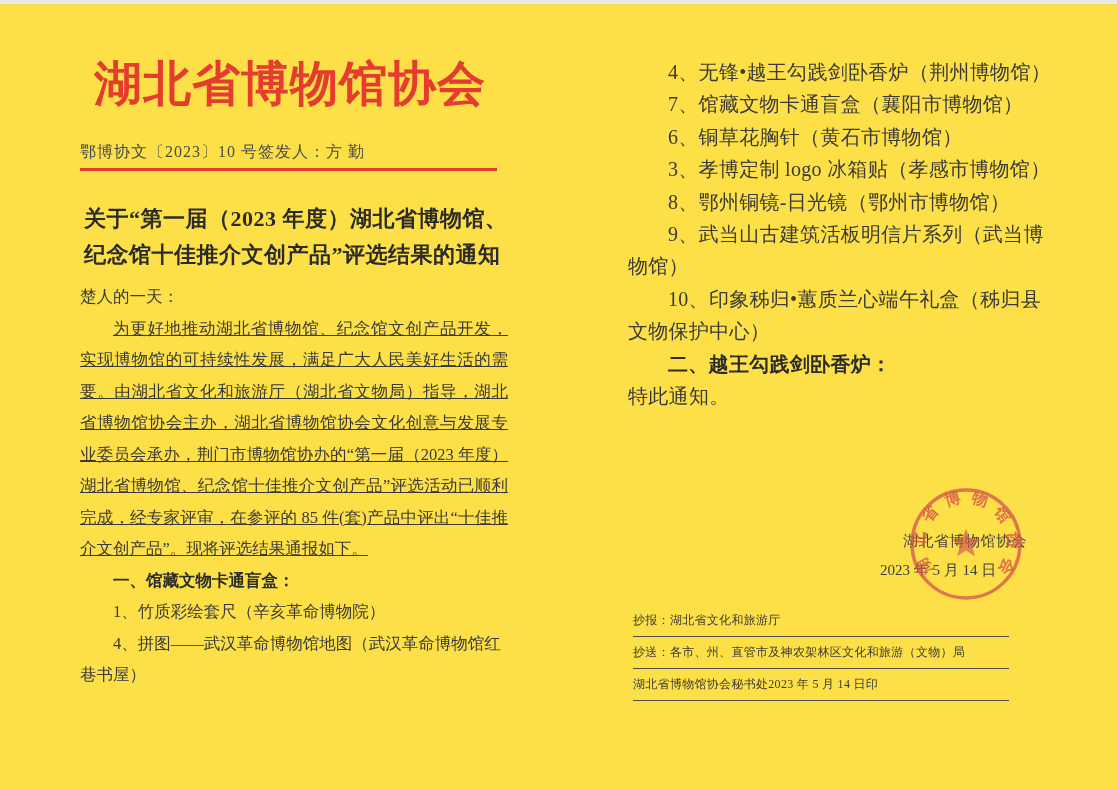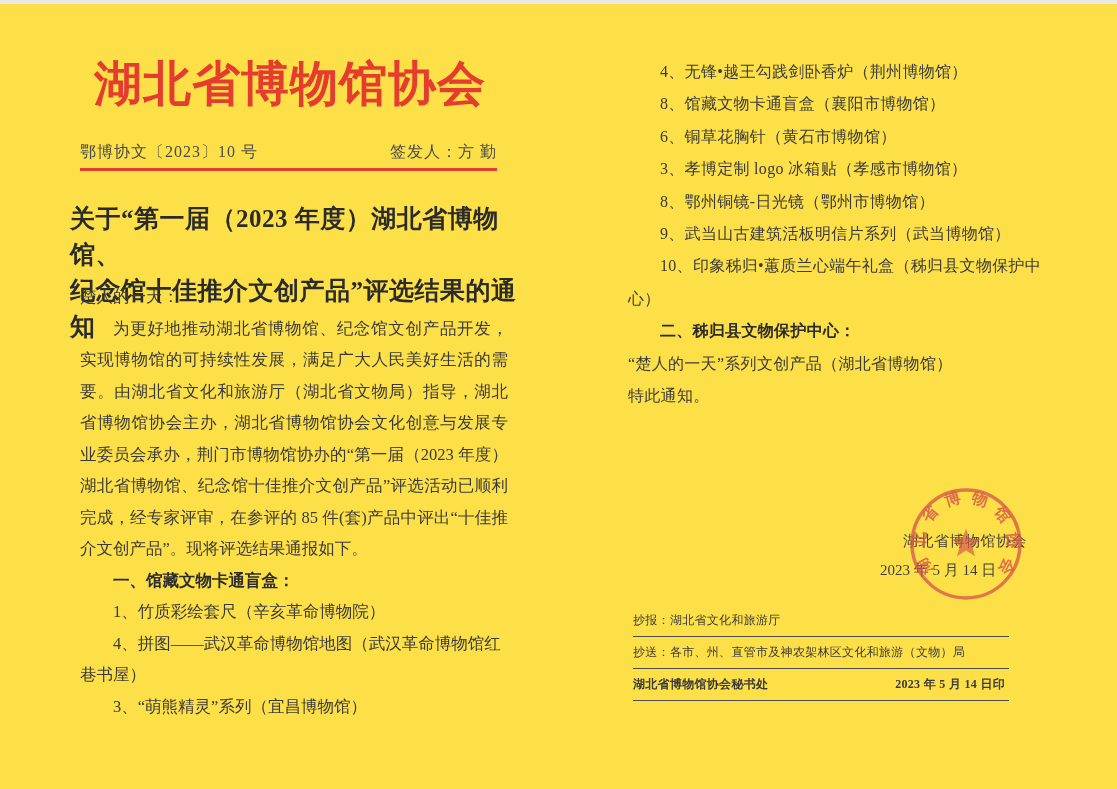--- a/index.html
+++ b/index.html
@@ -17,45 +17,45 @@
   .org-title {
     position:absolute; left:78px; top:48px; width:424px;
     text-align:center;
     font-size:48px; font-weight:bold;
     color:#e43c2e;
     letter-spacing:1px;
     white-space:nowrap;
   }
   .meta-row {
     position:absolute; left:80px; top:138px; width:417px;
-    display:flex; justify-content:space-between;
+    display:flex; justify-content:flex-start;
     font-size:16px; color:#4a4a4a; letter-spacing:1px;
   }
   .red-rule {
     position:absolute; left:80px; top:164px; width:417px; height:3px;
     background:#e43c2e;
   }
   
   .subject {
-    position:absolute; left:70px; top:197px; width:450px;
-    font-size:25px; font-weight:bold; color:#2b2b2b;
+    position:absolute; left:84px; top:197px; width:450px;
+    font-size:22px; font-weight:bold; color:#2b2b2b;
     line-height:36px; letter-spacing:0.5px;
   }
   
   .left-flow {
     position:absolute; left:80px; top:277px; width:428px;
     font-size:16.5px; line-height:31.5px; color:#3a3a3a;
   }
-  .para { text-align:justify; text-indent:2em; }
+  .para { text-align:justify; text-indent:2em;text-decoration:underline; }
   .indent { text-indent:2em; }
   .bold { font-weight:bold; color:#2b2b2b; }
   
   .right-flow {
     position:absolute; left:628px; top:52px; width:428px;
-    font-size:16px; line-height:32.4px; letter-spacing:0.3px; color:#3a3a3a;
+    font-size:20px; line-height:32.4px; letter-spacing:0.3px; color:#3a3a3a;
   }
   
   .sig-org {
     position:absolute; left:880px; top:528px; width:170px;
     text-align:center; font-size:15px; color:#3f3f3f; letter-spacing:0.5px;
   }
   .sig-date {
     position:absolute; left:880px; top:557px; width:170px;
     text-align:left; font-size:15px; color:#3f3f3f;
   }
@@ -66,21 +66,21 @@
   
   .footer {
     position:absolute; left:633px; top:601px; width:376px;
     font-size:12px; color:#3a3a3a; letter-spacing:0.3px;
   }
   .footer-row {
     height:32px; line-height:30px;
     border-bottom:1.5px solid #4d4d4d;
     white-space:nowrap; overflow:visible;
   }
-  .footer-row.split { display:flex; justify-content:space-between; padding-right:4px;font-weight:bold; }
+  .footer-row.split { display:flex; justify-content:flex-start; padding-right:4px; }
 </style>
 </head>
 <body>
 
 <div class="page">
 
   <div class="org-title">湖北省博物馆协会</div>
   <div class="meta-row">
     <span>鄂博协文〔2023〕10 号</span>
     <span>签发人：方 勤</span>
@@ -91,33 +91,31 @@
     <div>关于“第一届（2023 年度）湖北省博物馆、</div>
     <div>纪念馆十佳推介文创产品”评选结果的通知</div>
   </div>
 
   <div class="left-flow">
     <div>楚人的一天：</div>
     <div class="para">为更好地推动湖北省博物馆、纪念馆文创产品开发，实现博物馆的可持续性发展，满足广大人民美好生活的需要。由湖北省文化和旅游厅（湖北省文物局）指导，湖北省博物馆协会主办，湖北省博物馆协会文化创意与发展专业委员会承办，荆门市博物馆协办的“第一届（2023 年度）湖北省博物馆、纪念馆十佳推介文创产品”评选活动已顺利完成，经专家评审，在参评的 85 件(套)产品中评出“十佳推介文创产品”。现将评选结果通报如下。</div>
     <div class="indent bold">一、馆藏文物卡通盲盒：</div>
     <div class="indent">1、竹质彩绘套尺（辛亥革命博物院）</div>
     <div class="indent">4、拼图——武汉革命博物馆地图（武汉革命博物馆红巷书屋）</div>
-    <div class="indent">3、“萌熊精灵”系列（宜昌博物馆）</div>
   </div>
 
   <div class="right-flow">
     <div class="indent">4、无锋•越王勾践剑卧香炉（荆州博物馆）</div>
-    <div class="indent">8、馆藏文物卡通盲盒（襄阳市博物馆）</div>
+    <div class="indent">7、馆藏文物卡通盲盒（襄阳市博物馆）</div>
     <div class="indent">6、铜草花胸针（黄石市博物馆）</div>
     <div class="indent">3、孝博定制 logo 冰箱贴（孝感市博物馆）</div>
     <div class="indent">8、鄂州铜镜-日光镜（鄂州市博物馆）</div>
     <div class="indent">9、武当山古建筑活板明信片系列（武当博物馆）</div>
     <div class="indent">10、印象秭归•蕙质兰心端午礼盒（秭归县文物保护中心）</div>
-    <div class="indent bold">二、秭归县文物保护中心：</div>
-    <div>“楚人的一天”系列文创产品（湖北省博物馆）</div>
+    <div class="indent bold">二、越王勾践剑卧香炉：</div>
     <div>特此通知。</div>
   </div>
 
   <div class="sig-org">湖北省博物馆协会</div>
   <div class="sig-date">2023 年 5 月 14 日</div>
 
   <svg class="seal" viewBox="0 0 116 116">
     <circle cx="58" cy="58" r="53" fill="none" stroke="#d4544b" stroke-width="3.4" opacity="0.85"></circle>
     <polygon points="58,43 61.7,52.9 72.3,53.4 64,59.9 66.8,70.1 58,64.3 49.2,70.1 52,59.9 43.7,53.4 54.3,52.9" fill="#d4544b" opacity="0.75"></polygon>
     <defs>

